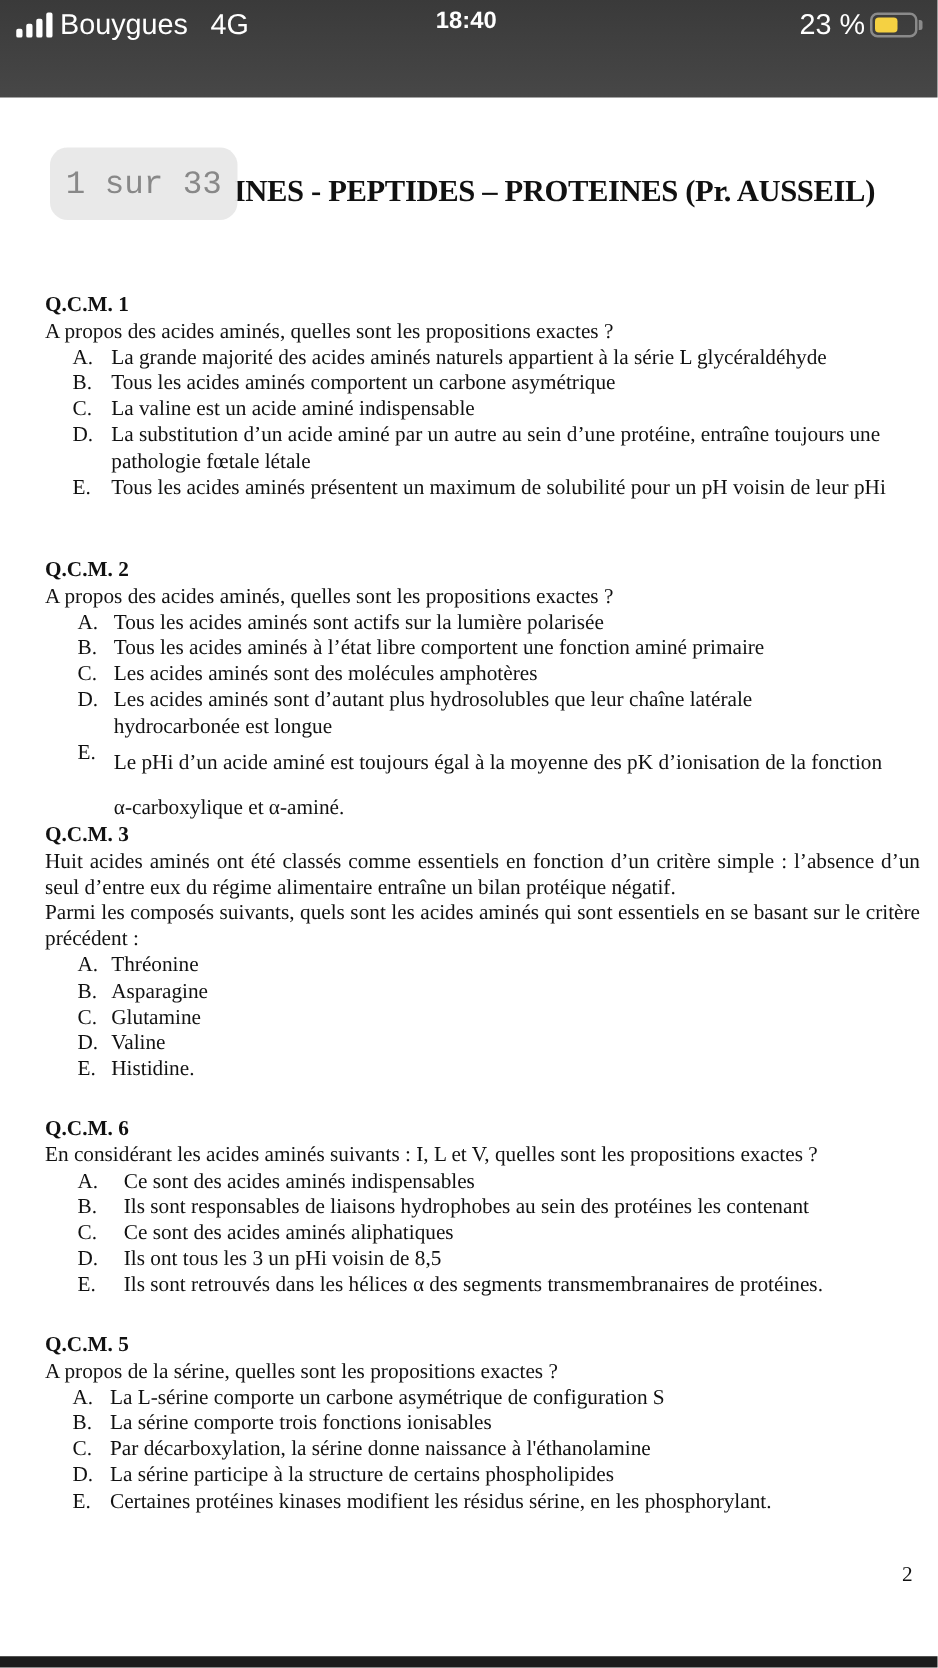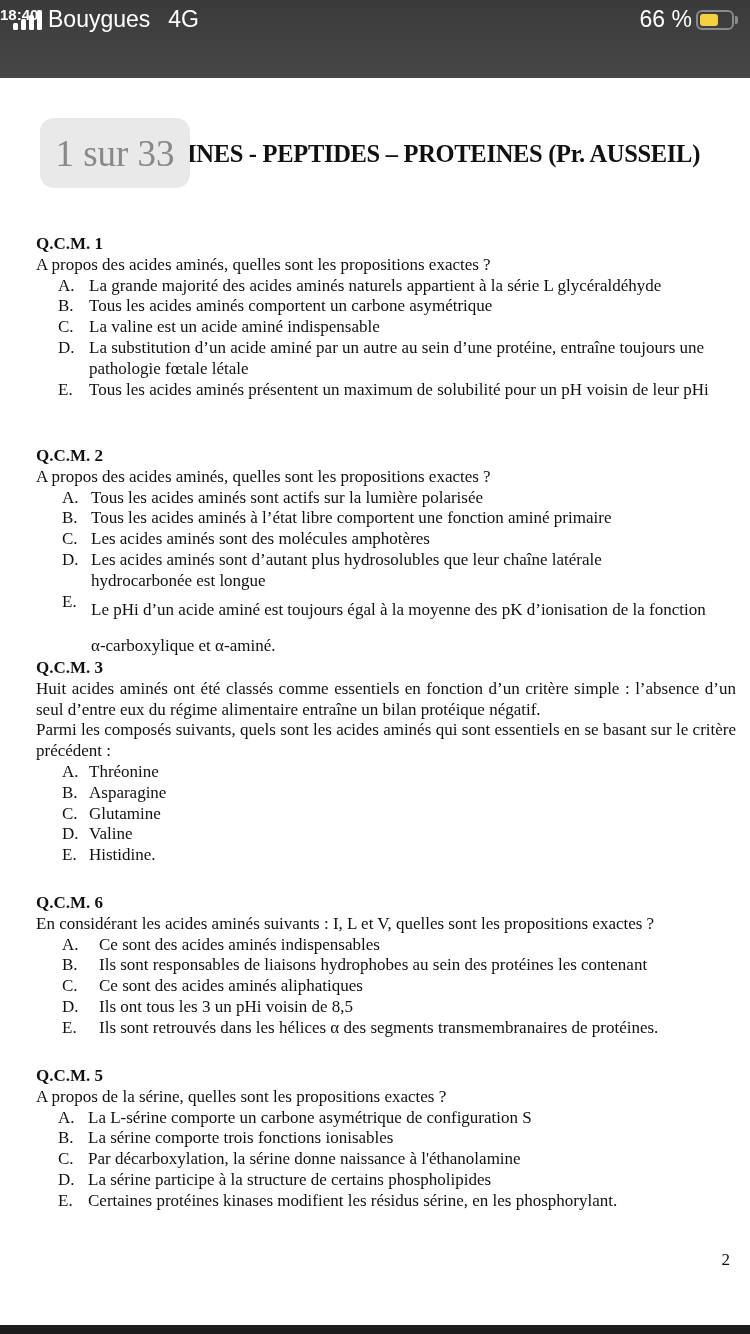--- a/index.html
+++ b/index.html
@@ -11,34 +11,34 @@
     }
     .statusbar {
       position: absolute; left: 0; top: 0; width: 750px; height: 78px;
       background: linear-gradient(#3a3a3a, #474747);
       color: #fff; font-family: "Liberation Sans", sans-serif;
     }
     .sb-left { position: absolute; left: 13px; top: 6px; display: flex; align-items: center; font-size: 23px; }
     .signal { display: flex; align-items: flex-end; gap: 3px; height: 20px; margin-right: 6px; }
     .signal span { width: 5px; background: #fff; border-radius: 1.5px; display: block; }
     .carrier { margin-right: 18px; }
-    .sb-time { position: absolute; left: 0; right: 4px; top: 6px; font-size: 15px; font-weight: bold; }
+    .sb-time { position: absolute; left: 0; right: 4px; top: 6px; text-align: center; font-size: 19px; font-weight: bold; }
     .sb-right { position: absolute; right: 12px; top: 6px; display: flex; align-items: center; font-size: 23px; }
     .battery { width: 38px; height: 20px; border: 2px solid #8a8a8a; border-radius: 6px; margin-left: 4px; position: relative; box-sizing: border-box; }
     .battery .fill { position: absolute; left: 2px; top: 2px; bottom: 2px; background: #f5d142; border-radius: 3px; }
     .battery-tip { width: 3px; height: 8px; background: #8a8a8a; border-radius: 0 2px 2px 0; margin-left: 1px; }
     .urlbar { position: absolute; left: 0; right: 0; top: 38px; text-align: center; font-size: 23px; display: flex; justify-content: center; align-items: center; margin-top: 42px; }
     .lock { display: inline-block; width: 14px; height: 12px; background: #fff; border-radius: 2px; position: relative; margin-right: 8px; margin-top: 6px; }
     .lock::before { content: ""; position: absolute; left: 2px; top: -8px; width: 6px; height: 8px; border: 2px solid #fff; border-bottom: none; border-radius: 6px 6px 0 0; }
 
     .page-counter {
-      position: absolute; left: 40px; top: 118px; width: 150px; height: 70px;
+      position: absolute; left: 40px; top: 118px; width: 150px; height: 58px;
       background: rgba(232,232,232,0.95); border-radius: 14px;
       display: flex; align-items: center; justify-content: center;
-      font-family: Liberation Serif, serif; font-size: 37px; color: #888;
+      font-family: Liberation Mono, monospace; font-size: 26px; color: #888;
     }
     .doc-title {
       position: absolute; left: 187px; top: 140px;
       font-weight: bold; font-size: 24.5px; white-space: nowrap; letter-spacing: -0.3px;
     }
 
     .qcm { position: absolute; left: 36px; width: 700px; font-size: 17px; line-height: 20.8px; }
     .qcm-title { font-weight: bold; }
     .prompt { text-align: justify; }
     .opts { list-style: none; margin: 0; padding: 0; }
@@ -58,21 +58,21 @@
       <span style="height:7px"></span>
         <span style="height:11px"></span>
         <span style="height:15px"></span>
         <span style="height:20px"></span>
     </div>
     <span class="carrier">Bouygues</span>
     <span>4G</span>
   </div>
   <div class="sb-time">18:40</div>
   <div class="sb-right">
-    <span>66 %</span>
+    <span>23 %</span>
     <div class="battery">
       <div class="fill" id="battery-fill" style="width: calc(60% - 2.4px); background: rgb(245, 209, 66);"></div>
     </div>
     <div class="battery-tip"></div>
   </div>
   <div class="urlbar">
     <span class="lock"></span>
     <span>moodle.univ-tlse3.fr</span>
   </div>
 </div>

